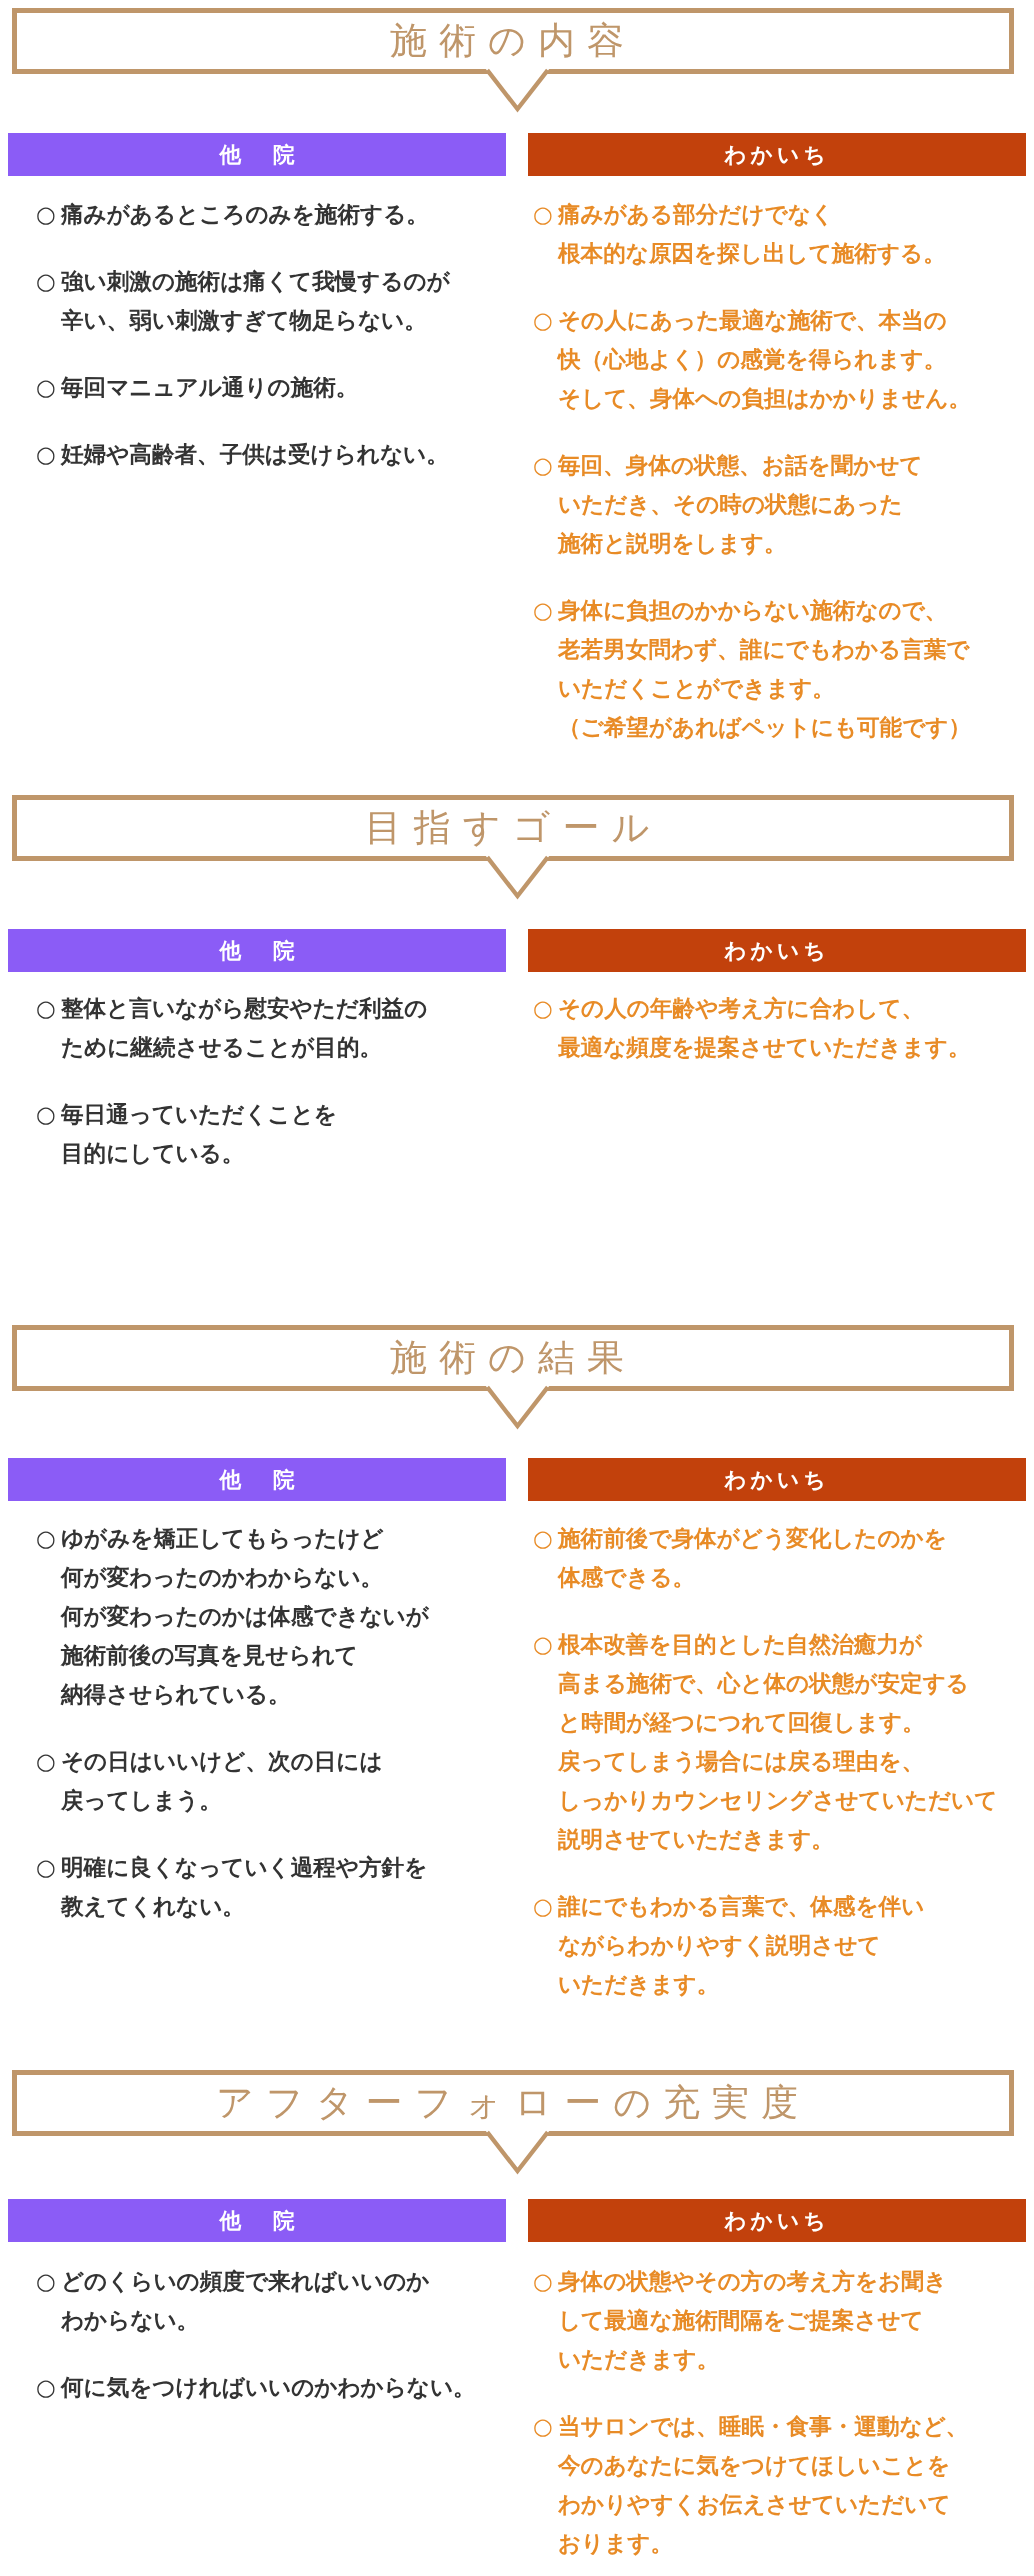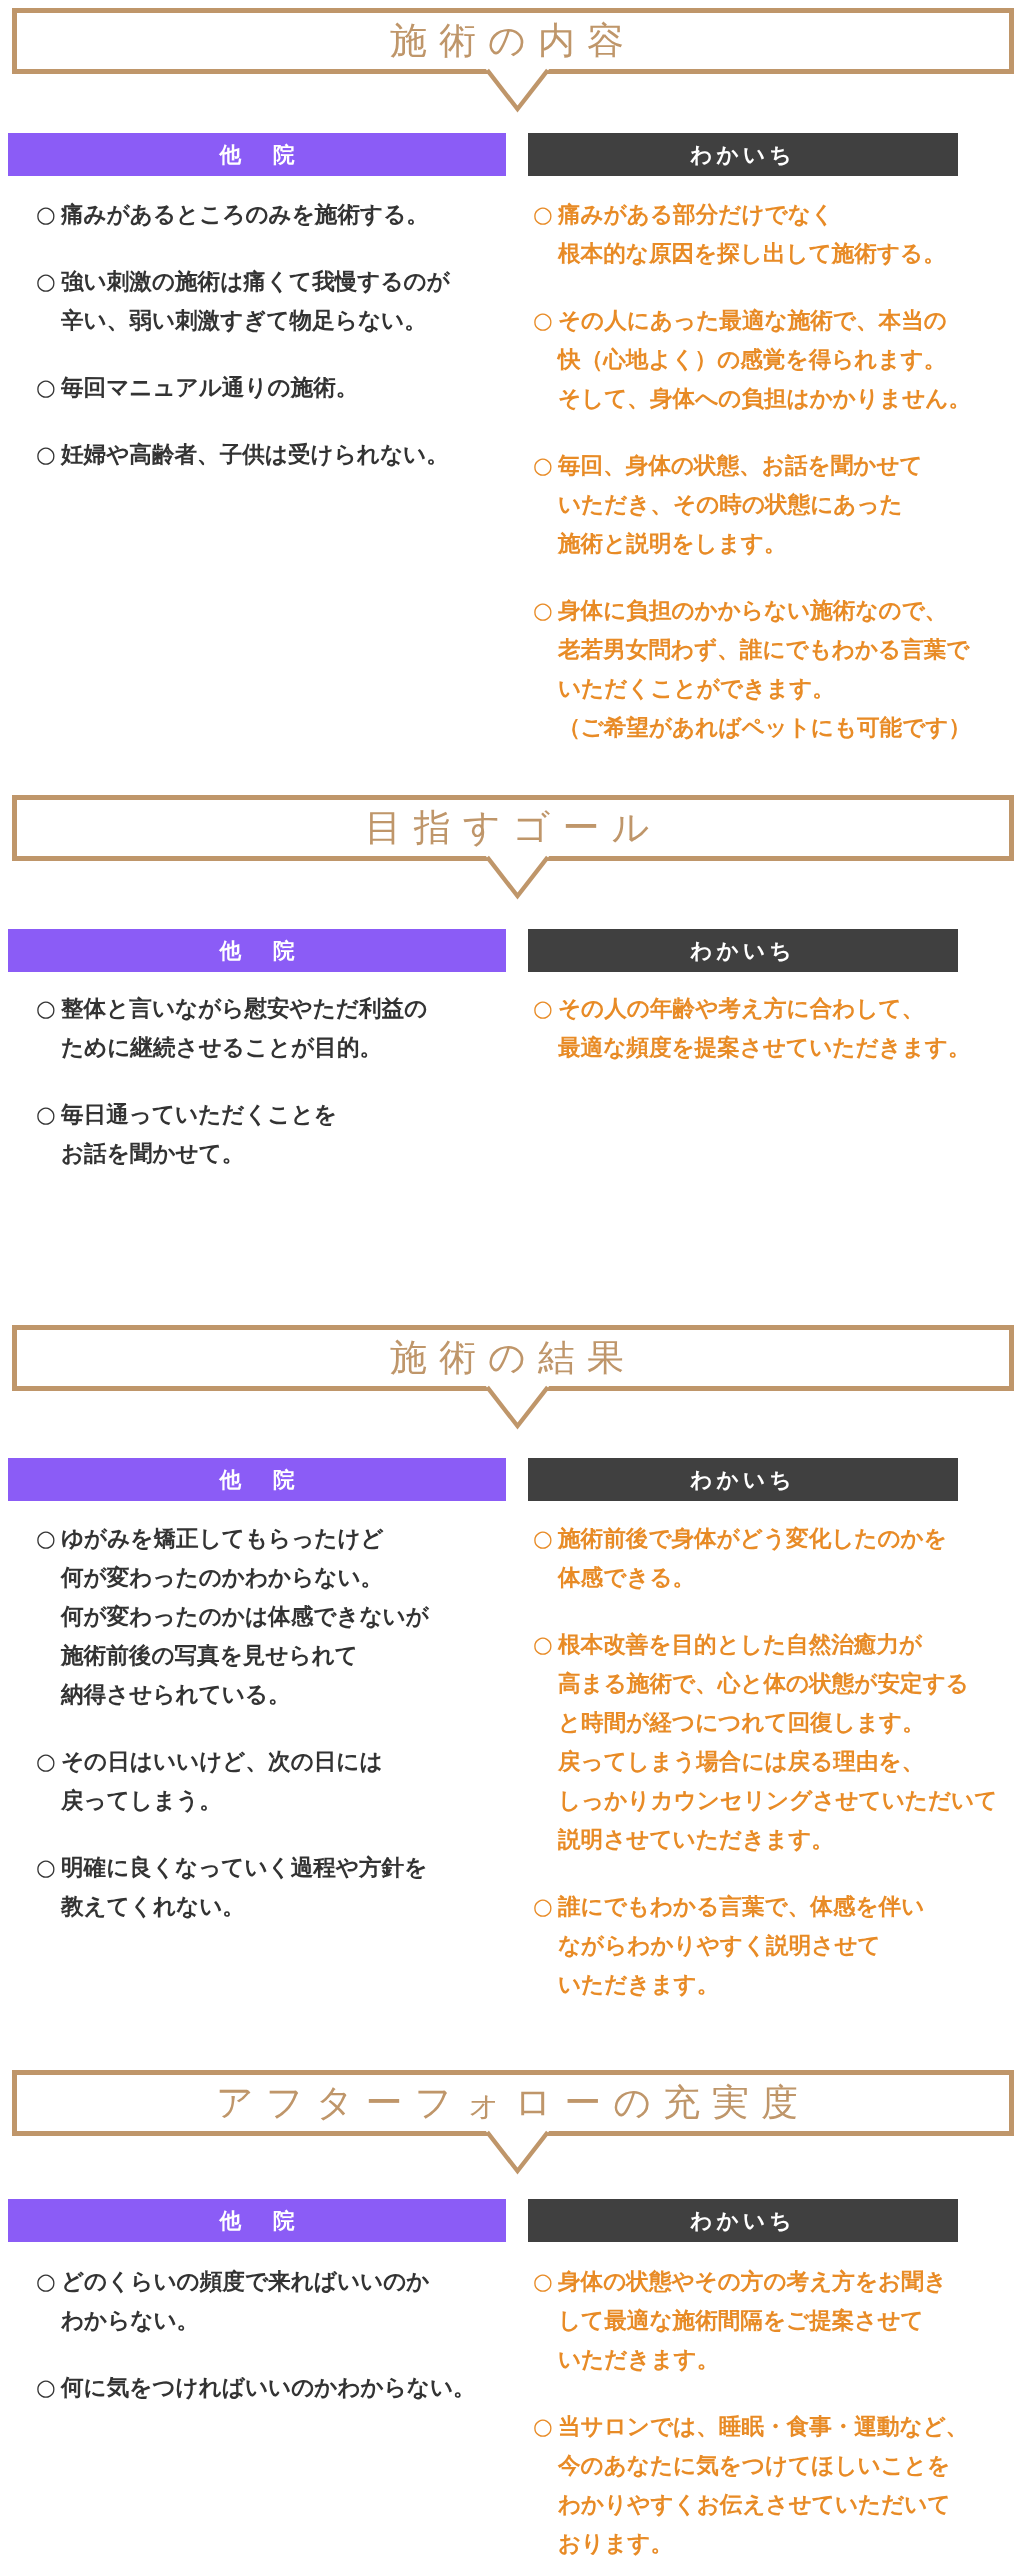--- a/index.html
+++ b/index.html
@@ -8,21 +8,21 @@
   .section { position: absolute; left: 0; width: 1034px; }
   .title-box { position: absolute; left: 12px; width: 1002px; height: 66px;
     border: 5.4px solid #BF966A; border-radius: 0; background: #fff; box-sizing: border-box;
     display: flex; align-items: center; justify-content: center; }
   .title-text { font-family: "DejaVu Serif", "Liberation Serif", serif; color: #BF966A;
     font-size: 37px; letter-spacing: 12px; font-weight: normal; }
   .pointer { position: absolute; left: 485px; width: 65px; height: 54px; }
   .col-header { position: absolute; height: 43px; display: flex; align-items: center;
     justify-content: center; color: #fff; font-size: 21.6px; font-weight: bold; letter-spacing: 4.3px; }
   .col-header.other { left: 8px; width: 498px; background: #8b5cf6; }
-  .col-header.wakaichi { left: 528px; width: 430px; background: #404040; }
+  .col-header.wakaichi { left: 528px; width: 498px; background: #c2410c; }
   .col-header.other span { letter-spacing: 32px; margin-right: -32px; }
   .col { position: absolute; width: 485px; }
   .col.other { left: 24px; color: #333333; margin-left: 12px; }
   .col.wakaichi { left: 533px; color: #E88B26; }
   .item { font-size: 22.6px; line-height: 39px; font-weight: bold; margin: 0 0 28px 0;
     padding-left: 25px; text-indent: -25px; white-space: pre-line; }
   .item .mark { display: inline-block; width: 25px; text-indent: 0; font-weight: normal; }
 </style>
 </head>
 <body>
@@ -75,21 +75,21 @@
   <div class="col-header other" style="top:134px;">
     <span>他院</span>
   </div>
   <div class="col-header wakaichi" style="top:134px;">
     <span>わかいち</span>
   </div>
   <div class="col other" style="top:194px;">
     <p class="item"><span class="mark">○</span><span>整体と言いながら慰安やただ利益の
 ために継続させることが目的。</span></p>
     <p class="item"><span class="mark">○</span><span>毎日通っていただくことを
-お話を聞かせて。</span></p>
+目的にしている。</span></p>
   </div>
   <div class="col wakaichi" style="top:194px;">
     <p class="item"><span class="mark">○</span><span>その人の年齢や考え方に合わして、
 最適な頻度を提案させていただきます。</span></p>
   </div>
 </div>
 
 <div class="section" style="top:1325px;">
   <div class="title-box" style="top:0;">
     <span class="title-text">施術の結果</span>

